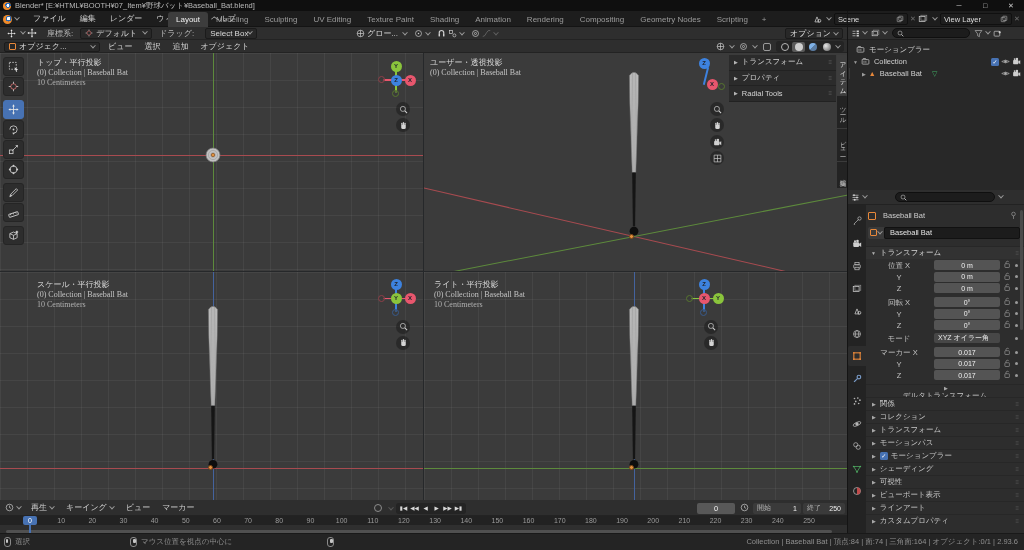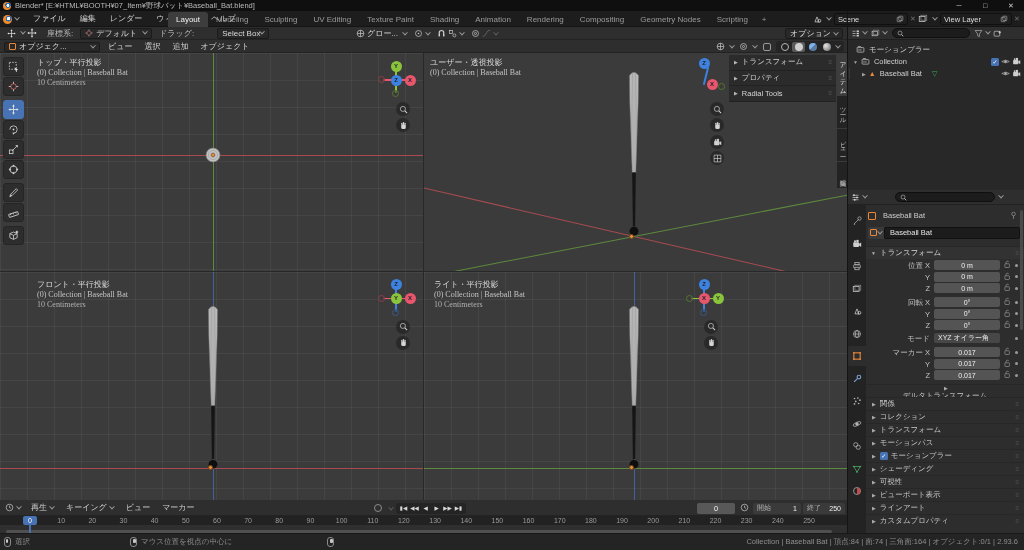--- a/index.html
+++ b/index.html
@@ -119,21 +119,21 @@
   .ptab.active { background:#2d2d2d; border-radius:2px 0 0 2px; }
   .pcontent-text { font-size:7.5px; color:#cdcdcd; }
   #breadcrumb-row { position:absolute; left:20px; top:19px; width:154px; height:13px; display:flex; align-items:center; }
   #name-row { position:absolute; left:20px; top:36px; width:152px; height:13px; display:flex; align-items:center; }
   #name-field { flex:1; height:12px; background:#1c1c1c; border:1px solid #111; border-radius:2px;
                 color:#e3e3e3; font-size:7.5px; display:flex; align-items:center; padding:0 5px; }
   .panel-header { position:absolute; left:18px; width:158px; height:13px; background:#323232;
                   display:flex; align-items:center; font-size:7.5px; color:#d8d8d8; border-top:1px solid #272727; }
   .panel-header .tri { margin:0 4px 0 5px; font-size:5px; color:#b0b0b0; }
   .panel-header .grip { margin-left:auto; margin-right:5px; color:#555; font-size:6px; }
-  .prow-label { position:absolute; text-align:right; color:#c3c3c3; font-size:7.5px; }
+  .prow-label { position:absolute; text-align:center; color:#c3c3c3; font-size:7.5px; }
   .prow-field { position:absolute; background:#545454; border-radius:2px; height:10px; color:#f2f2f2;
                 font-size:7px; display:flex; align-items:center; justify-content:center; }
   .prow-drop { position:absolute; background:#474747; border-radius:2px; height:10px; color:#e8e8e8;
                font-size:7px; display:flex; align-items:center; padding:0 4px; }
   .lock { position:absolute; width:9px; height:10px; }
   .anim-dot { position:absolute; width:3px; height:3px; border-radius:50%; background:#9a9a9a; }
   .collapse-row { position:absolute; left:18px; width:158px; height:13px; display:flex; align-items:center;
                   border-top:1px solid #272727; font-size:7.5px; color:#c9c9c9; background:#2d2d2d; }
   .collapse-row .tri { margin:0 4px 0 6px; font-size:5px; color:#a8a8a8; }
   .collapse-row .grip { margin-left:auto; margin-right:5px; color:#555; font-size:6px; }
@@ -317,21 +317,21 @@
               <line x1="6" y1="0.8" x2="6" y2="3" stroke="#cfcfcf"></line>
               <line x1="6" y1="9" x2="6" y2="11.2" stroke="#cfcfcf"></line>
               <line x1="0.8" y1="6" x2="3" y2="6" stroke="#cfcfcf"></line>
               <line x1="9" y1="6" x2="11.2" y2="6" stroke="#cfcfcf"></line>
             </svg>
           </span>
           <span style="margin:0 3px">デフォルト</span>
           <span class="chev"></span>
         </span>
       <span class="ts-label" style="margin-left:7px">ドラッグ:</span>
-      <span class="drop" style="margin-left:20px;width:52px">
+      <span class="drop" style="margin-left:8px;width:52px">
           <span>Select Box</span>
           <span class="chev" style="margin-left:auto"></span>
         </span>
       <div id="ts-right">
         <span class="icon-wrap" id="orient-icon">
             <svg width="9" height="9" viewBox="0 0 12 12" fill="none" stroke-width="0.9">
               <circle cx="6" cy="6" r="4.4" stroke="#cfcfcf"></circle>
               <line x1="6" y1="1.6" x2="6" y2="10.4" stroke="#cfcfcf"></line>
               <line x1="1.6" y1="6" x2="10.4" y2="6" stroke="#cfcfcf"></line>
             </svg>
@@ -516,21 +516,21 @@
             <div>Radial Tools</div>
             <div class="grip">≡</div>
           </div>
           <div class="side-tab active" style="left: 413px; top: 2px; height: 40px;">アイテム</div>
           <div class="side-tab" style="left: 413px; top: 43px; height: 32px;">ツール</div>
           <div class="side-tab" style="left: 413px; top: 76px; height: 32px;">ビュー</div>
           <div class="side-tab" style="left: 413px; top: 109px; height: 26px;">編集</div>
         </div>
         <div class="quad grid" style="left: 0px; top: 218.5px; width: 423px; height: 228.5px;">
           <div class="q-label" style="left: 37px; top: 8px;">
-            <div class="q-title">フロント・平行投影</div>
+            <div class="q-title">スケール・平行投影</div>
             <div class="q-sub">(0) Collection | Baseball Bat</div>
             <div class="q-scale">10 Centimeters</div>
           </div>
           <div class="axis" style="top: -100px; bottom: -100px; left: 213px; width: 1px; background: rgb(68, 99, 158);"></div>
           <div class="axis" style="left: -100px; right: -100px; top: 196px; height: 1px; background: rgb(168, 75, 80);"></div>
           <div class="bat" style="left: 203px; top: 30px;"><svg width="20" height="167" viewBox="0 0 20 156" preserveAspectRatio="none">
               <use href="#bat-shape"></use>
             </svg></div>
           <div class="origin-dot" style="left: 207.5px; top: 193.5px; background: rgb(224, 145, 63);"></div>
           <div class="gizmo-arm" style="left: 395.25px; top: 14px; width: 1.5px; height: 26px; background: rgb(61, 130, 223);"></div>

